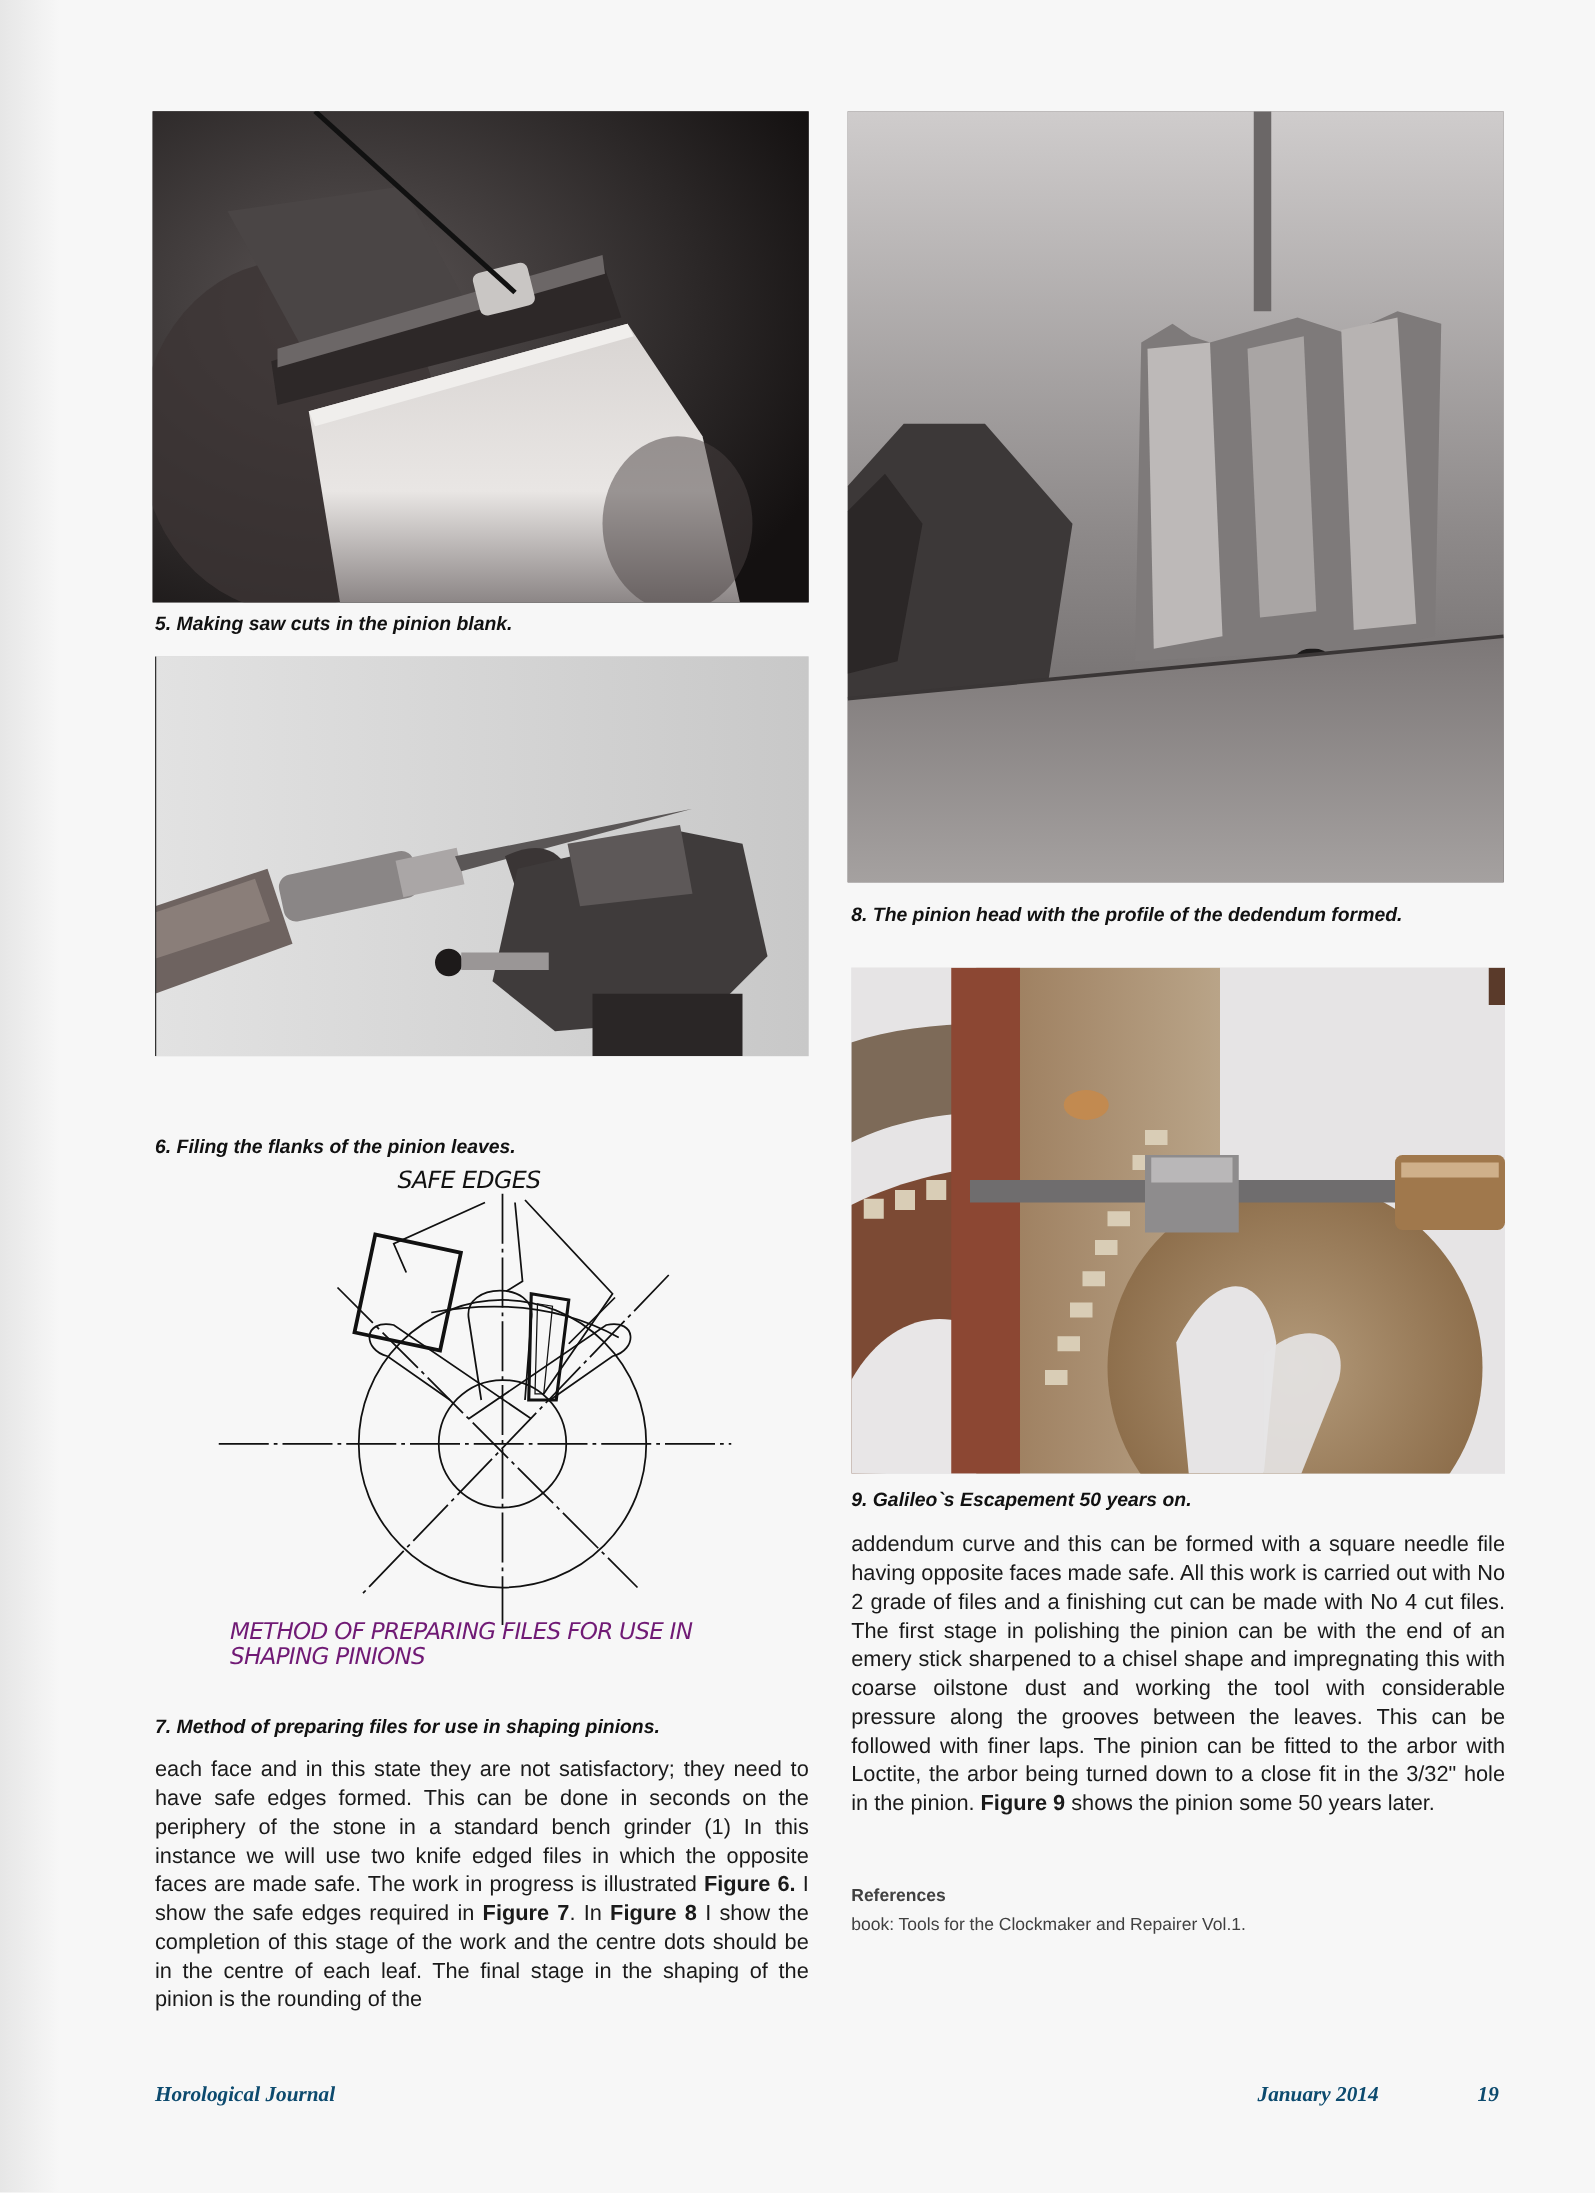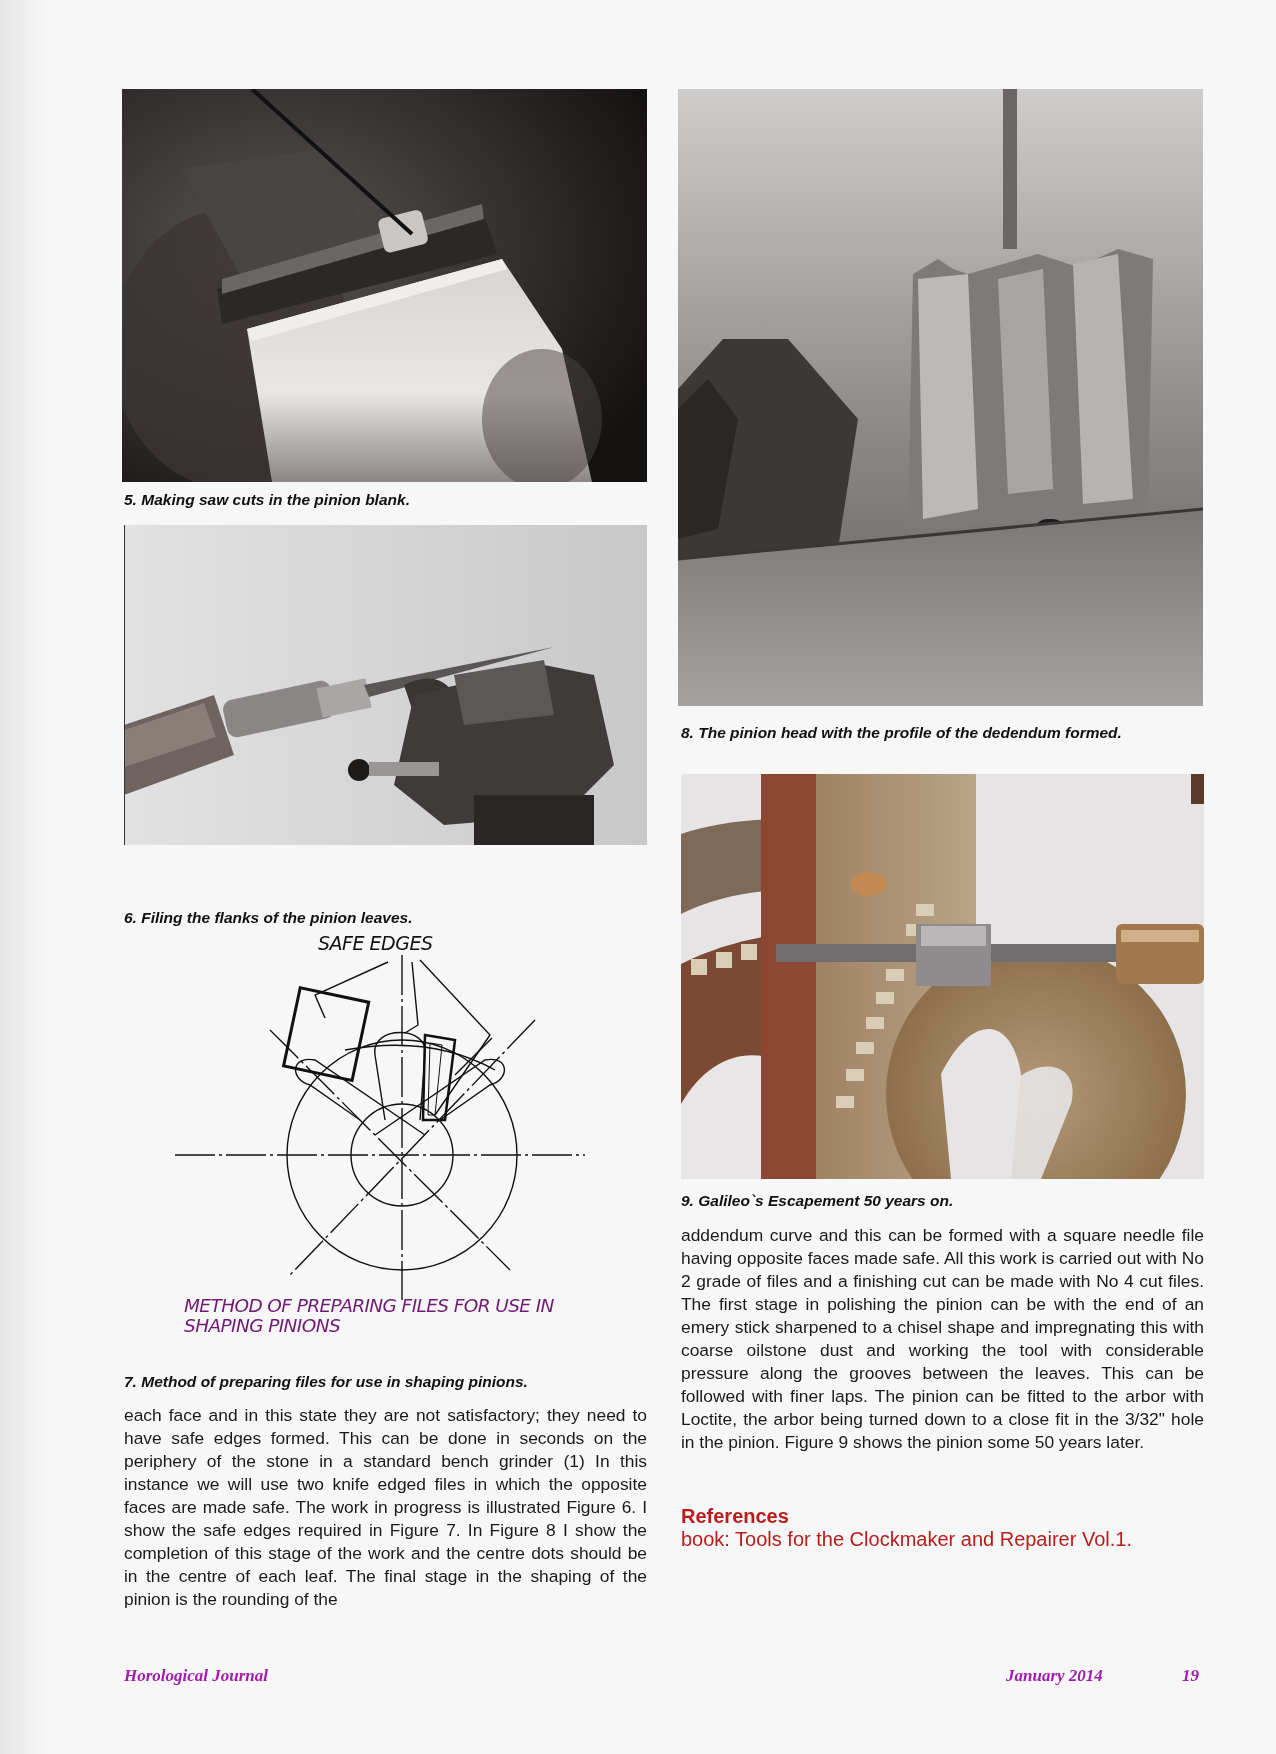--- a/index.html
+++ b/index.html
@@ -15,27 +15,27 @@
     }
     .photo { position: absolute; overflow: hidden; }
     .caption {
       position: absolute; font-weight: bold; font-style: italic;
       font-size: 15.5px; color: #111; white-space: nowrap;
     }
     .body-text {
       position: absolute; font-size: 17.4px; line-height: 23px;
       text-align: justify; color: #1a1a1a;
     }
-    .body-text b { font-weight: normal; }
-    .refs { position: absolute; font-size: 20px; line-height: 23px; color: #b91c1c; }
+    .body-text b { font-weight: bold; }
+    .refs { position: absolute; font-size: 14px; line-height: 23px; color: #404040; }
     .refs .ref-title { font-weight: bold; }
     .refs .justify-line { text-align: justify; text-align-last: justify; }
     .footer {
       position: absolute; top: 1666px; font-family: "Liberation Serif", serif;
-      font-style: italic; font-weight: bold; font-size: 17px; color: #a21caf;
+      font-style: italic; font-weight: bold; font-size: 17px; color: #0c4a6e;
     }
     .diagram-label {
       font-family: "DejaVu Sans", sans-serif; font-style: italic;
       font-size: 19px; fill: #111; letter-spacing: -0.5px;
     }
   </style>
 </head>
 <body>
 
 <div class="page-shade"></div>

